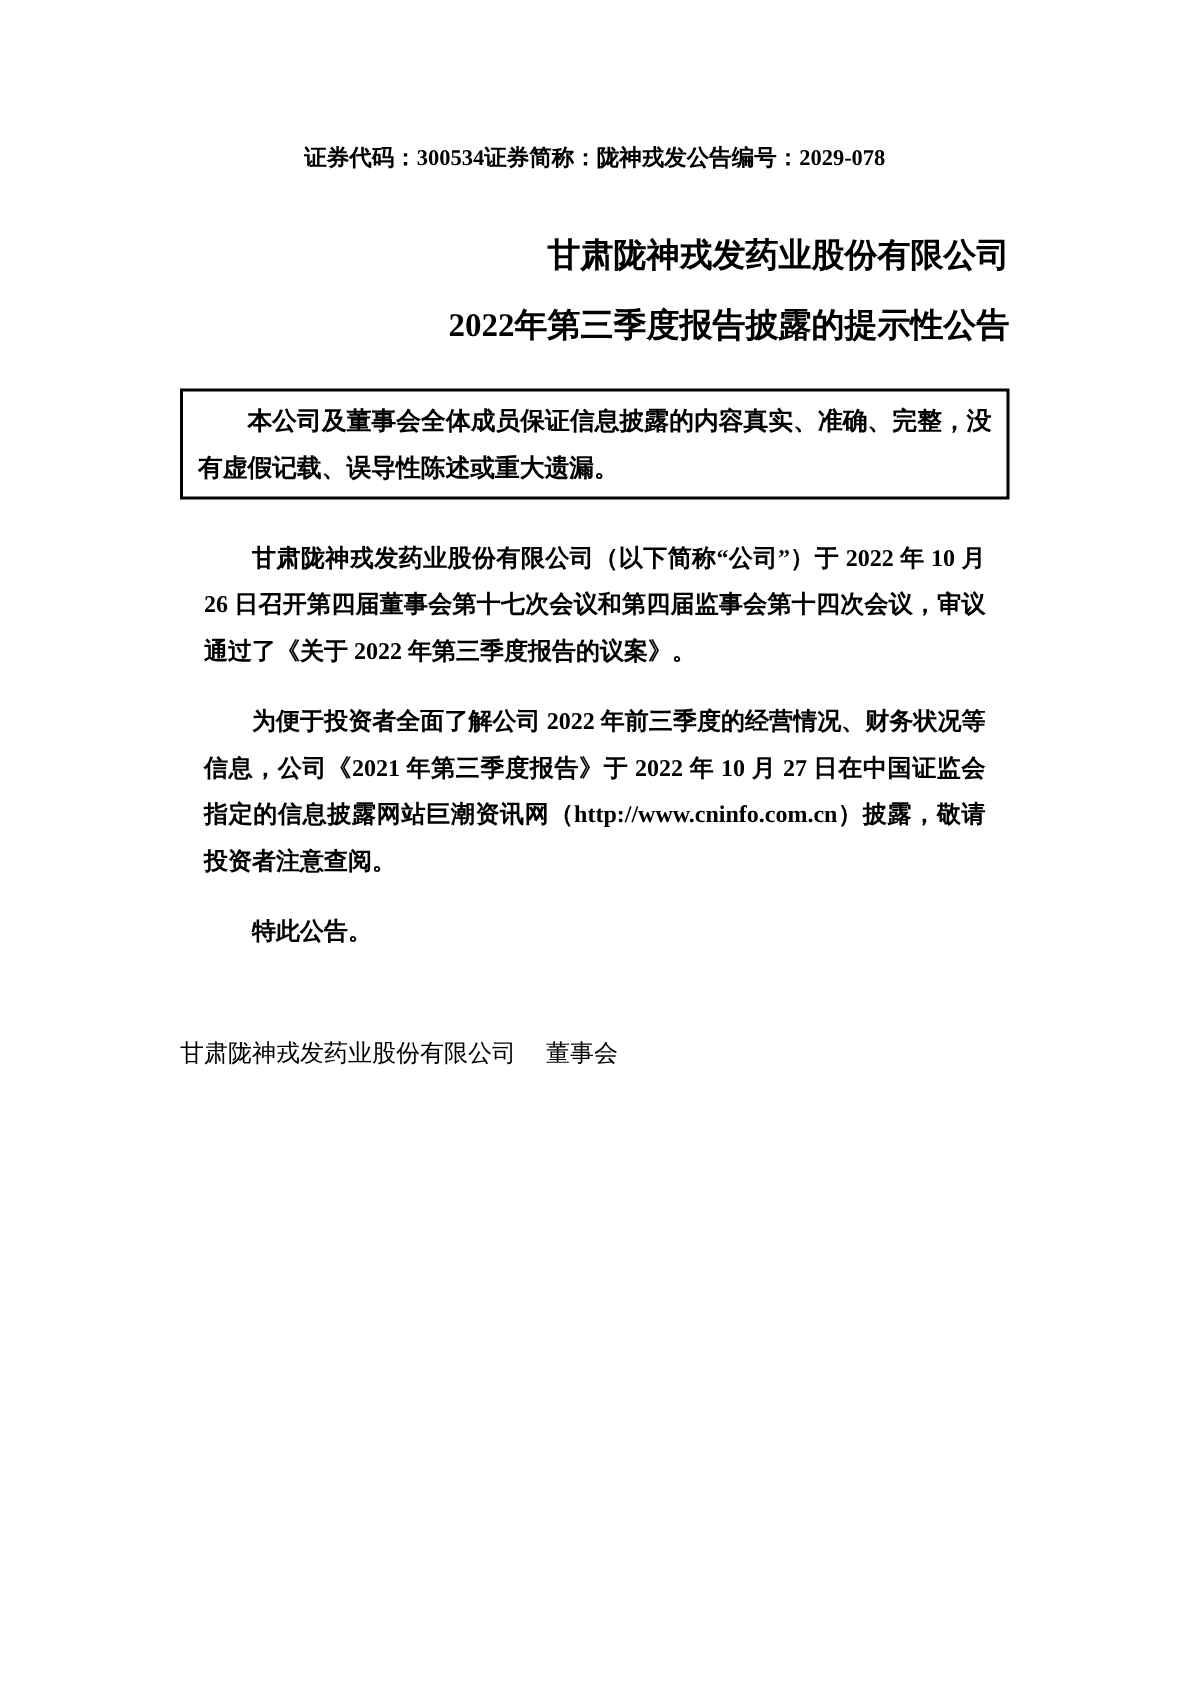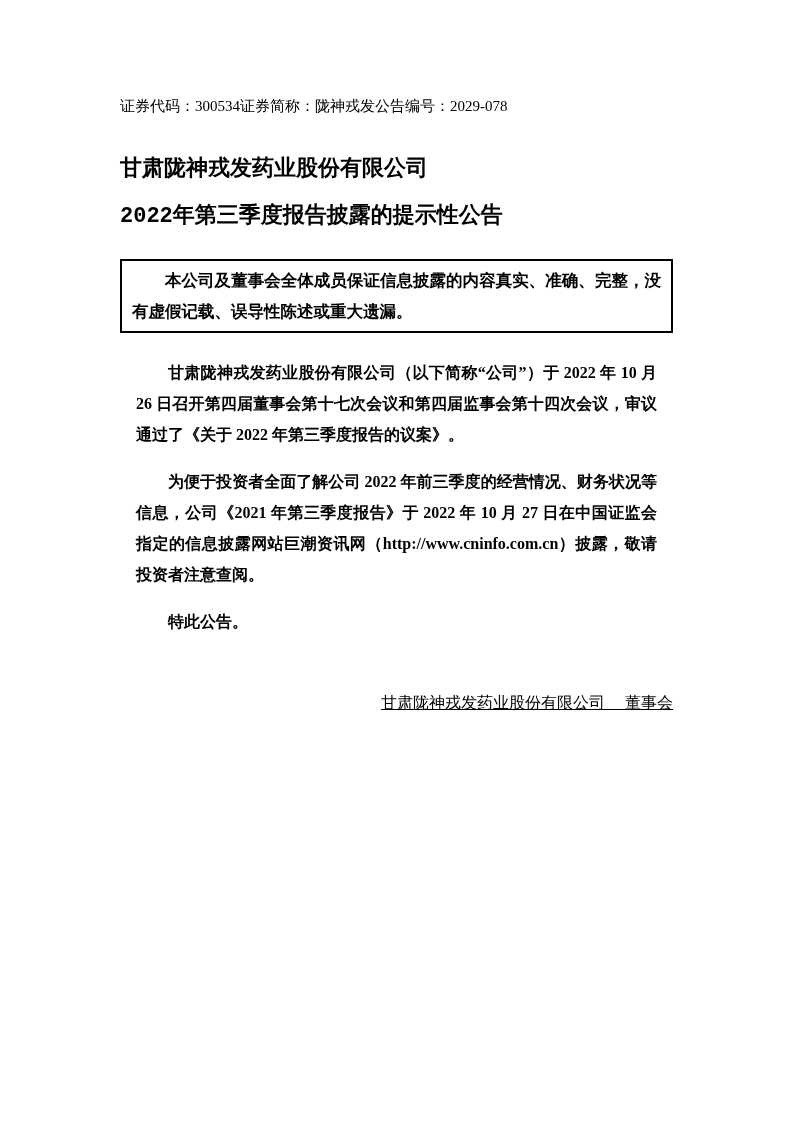--- a/index.html
+++ b/index.html
@@ -14,32 +14,32 @@
     height: 1122px;
     margin: 0 auto;
     background: #ffffff;
     color: #000000;
     font-family: "Liberation Serif", "DejaVu Serif", serif;
     padding: 95px 120px 0 120px;
     overflow: hidden;
   }
   .doc-header {
     display: flex;
-    justify-content: flex-start;
+    justify-content: center;
     font-size: 15px;
     line-height: 22px;
     white-space: nowrap;
+    font-weight: bold;
   }
   .doc-title {
     margin: 29px 0 0 0;
     font-size: 22px;
     line-height: 47px;
     font-weight: bold;
-    text-align: left;
-    font-family: Liberation Mono, monospace;
+    text-align: right;
   }
   .statement-box {
     margin-top: 19px;
     border: 2px solid #000000;
     padding: 4px 10px;
   }
   .statement-box p {
     margin: 0;
     font-weight: bold;
     font-size: 16.5px;
@@ -53,24 +53,23 @@
   .doc-body p {
     margin: 16px;
     font-size: 16px;
     line-height: 31px;
     text-indent: 2em;
     text-align: justify;
     font-weight: bold;
   }
   .signature {
     margin-top: 47px;
-    text-align: right;
+    text-align: left;
     font-size: 16px;
     line-height: 37px;
-    text-decoration: underline;
   }
   .signature .date-line {
     padding-right: 14px;
   }
 </style>
 </head>
 <body>
 
 <div class="page">
 

